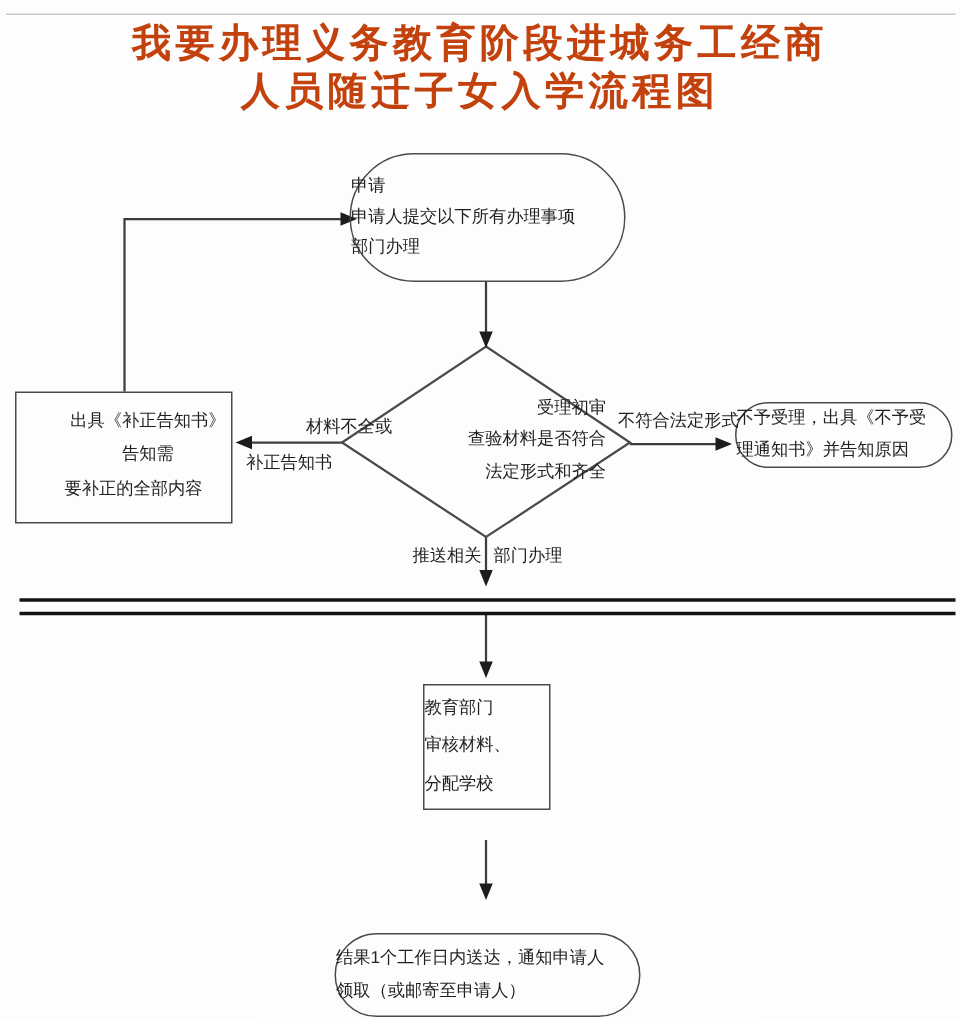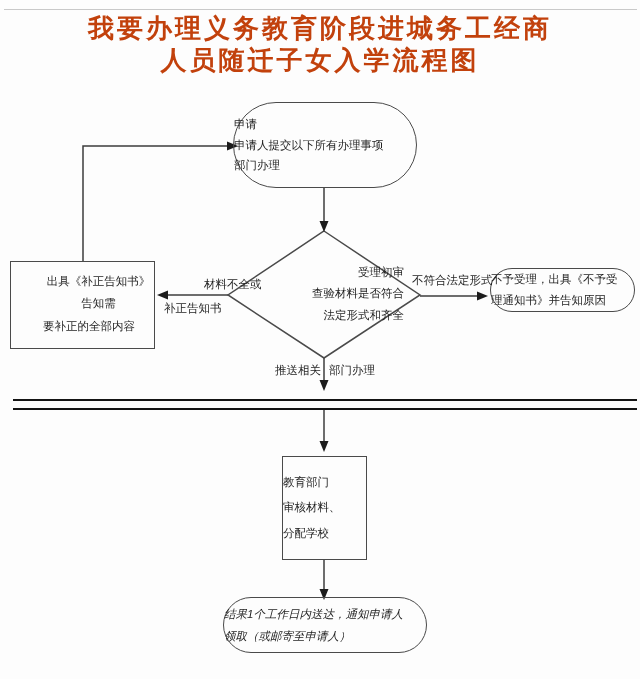--- a/index.html
+++ b/index.html
@@ -35,22 +35,22 @@
     justify-content:center;align-items:flex-start;
     text-align:center;
     font-size:11.5px;
     line-height:1.8;
     color:#1f1f1f;
     background:transparent;
   }
   .node-apply{left:233px;top:102px;width:184px;height:86px;border-radius:44px;}
   .node-supplement{left:10px;top:261px;width:145px;height:88px;justify-content:flex-start;padding-top:8px;line-height:1.95;padding-left:32px;}
   .node-reject{left:490px;top:268px;width:145px;height:44px;border-radius:29px;}
-  .node-education{left:282px;top:456px;width:85px;height:104px;line-height:2.2;}
-  .node-result{left:223px;top:597px;width:204px;height:56px;border-radius:32px;line-height:1.95;font-style:italic;}
+  .node-education{left:282px;top:456px;width:85px;height:84px;line-height:2.2;}
+  .node-result{left:223px;top:622px;width:204px;height:56px;border-radius:32px;line-height:1.95;}
   .diamond-text{
     position:absolute;left:244px;top:262px;width:160px;
     text-align:right;font-size:11.5px;line-height:1.85;color:#1f1f1f;
   }
   .edge-label{
     position:absolute;
     font-size:11.5px;
     color:#1f1f1f;
     white-space:nowrap;
   }

